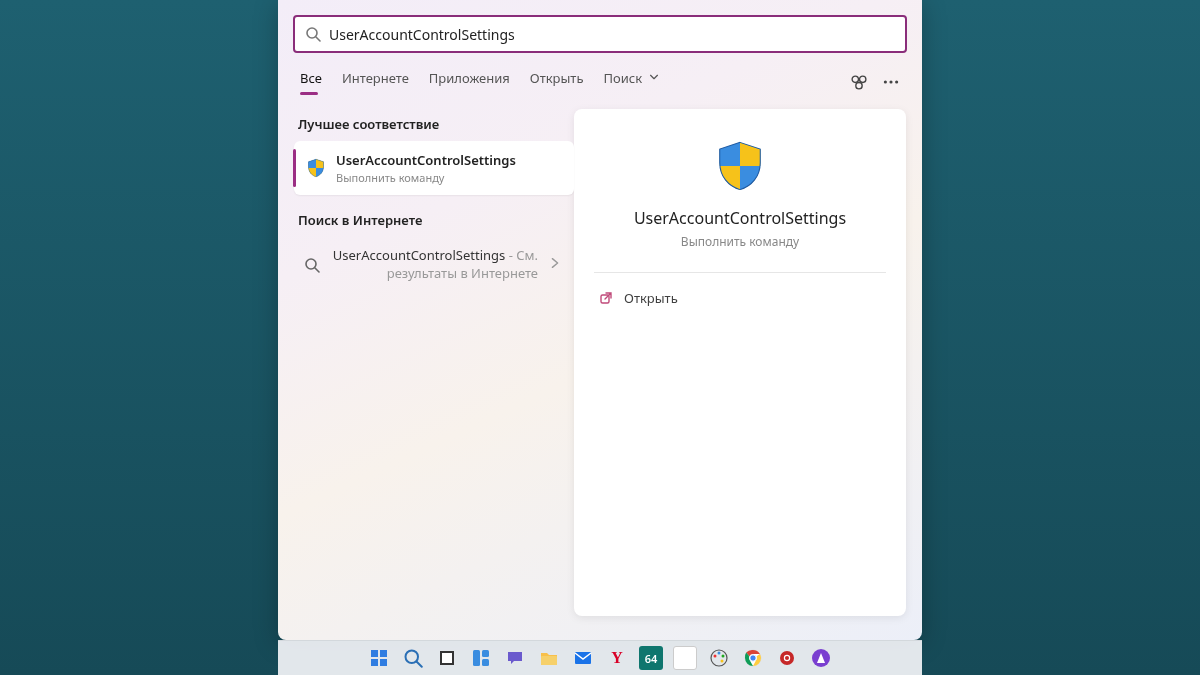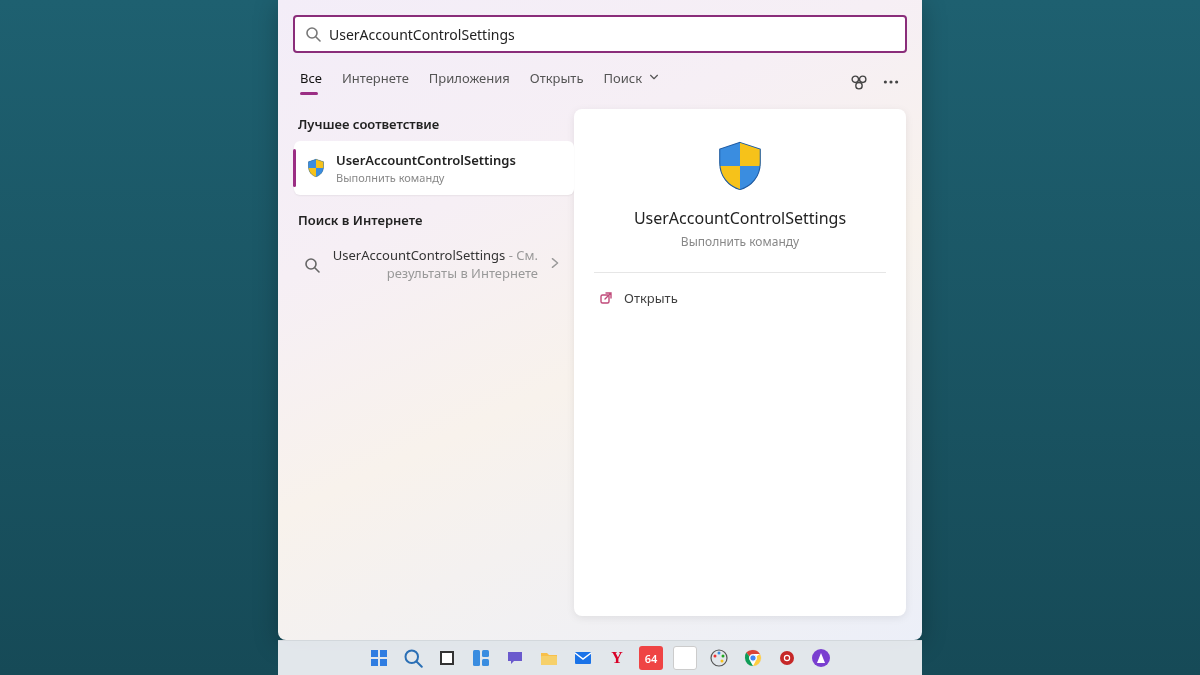--- a/index.html
+++ b/index.html
@@ -93,21 +93,21 @@
     position:absolute; left:278px; bottom:0; width:644px; height:35px;
     background: rgba(248,248,252,0.9);
     display:flex; align-items:center; justify-content:center; gap:10px;
     border-top: 1px solid rgba(0,0,0,0.06);
   }
   .tb { width:24px; height:24px; border-radius:3px; display:flex; align-items:center; justify-content:center; cursor:pointer; font-size:12px; font-weight:600; }
   .tb svg { width: 20px; height:20px; }
   .tb.start { }
   .tb.search { color:#2a6fb5; }
   .tb.y { color:#d80027; font-family:serif; font-size:16px; }
-  .tb.aida { background:#ef4444; color:#fff; font-size:11px; }
+  .tb.aida { background:#0f766e; color:#fff; font-size:11px; }
   .tb.doc { background:#fff; border:1px solid #ccc; }
 </style>
 </head>
 <body>
 
 <svg width="0" height="0" style="position:absolute">
   <defs>
     <g id="mag">
       <circle cx="7" cy="7" r="5" fill="none" stroke="currentColor" stroke-width="1.6"></circle>
       <line x1="11" y1="11" x2="15" y2="15" stroke="currentColor" stroke-width="1.6" stroke-linecap="round"></line>

